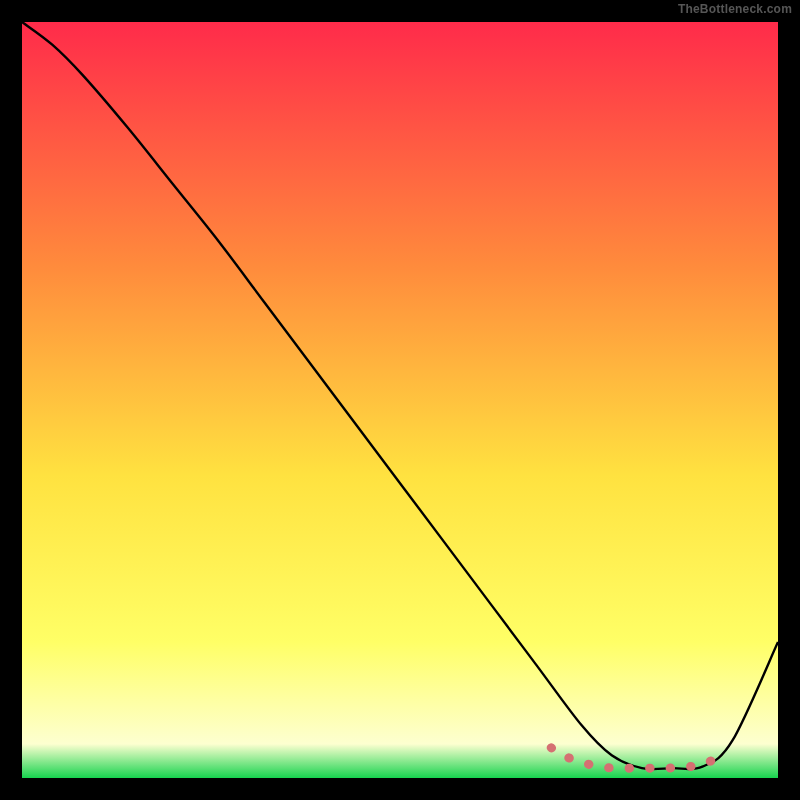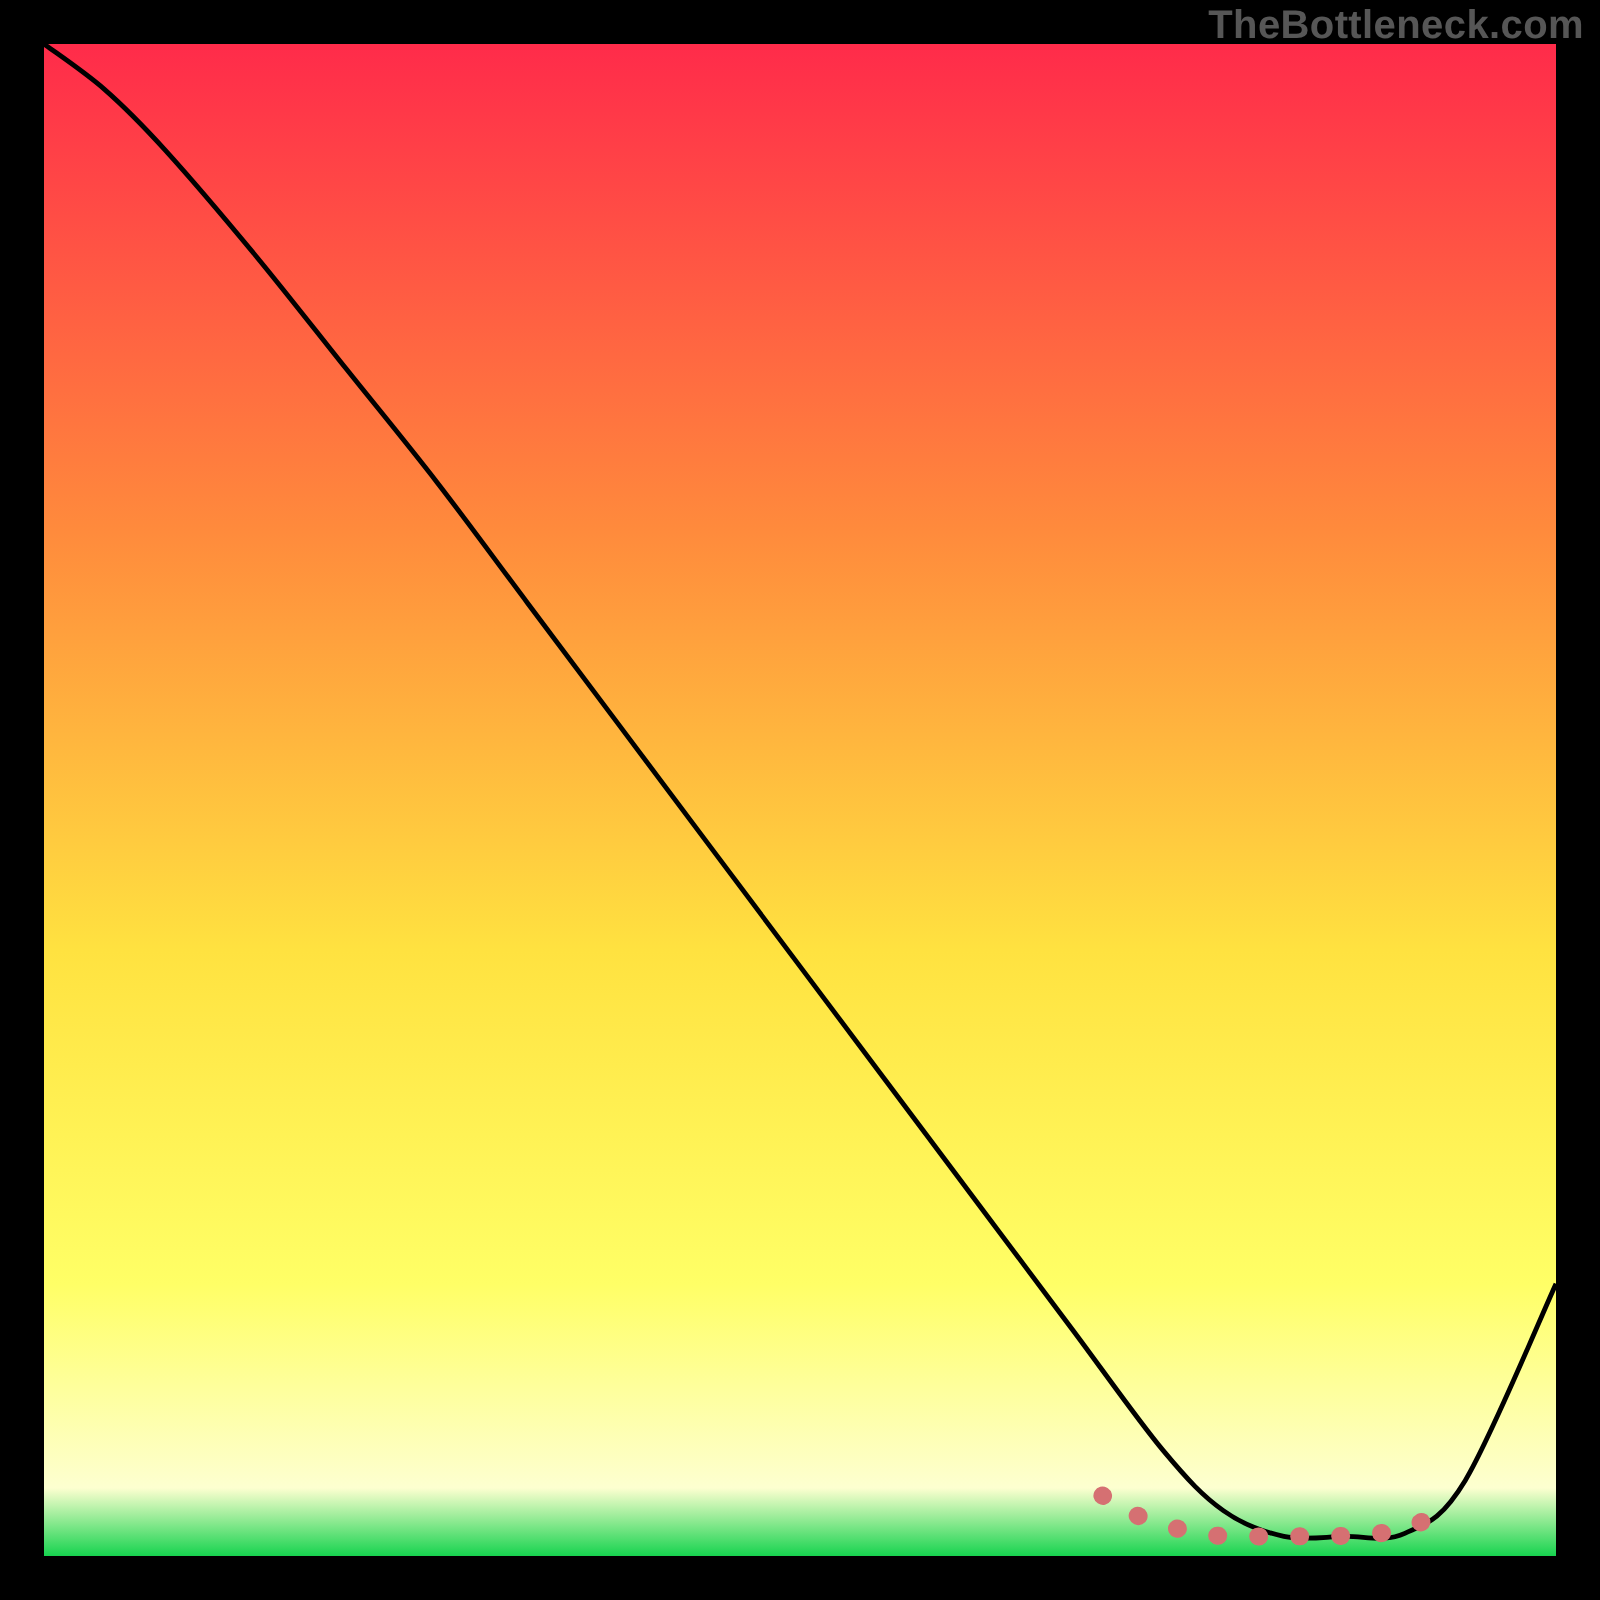--- a/index.html
+++ b/index.html
@@ -31,21 +31,21 @@
     left: 0;
     top: 0;
     width: 756px;
     height: 756px;
     display: block;
   }
   .attribution {
     position: absolute;
     top: 2px;
     right: 8px;
-    font-size: 20px;
+    font-size: 12px;
     font-weight: 600;
     color: #565656;
     letter-spacing: 0.2px;
     user-select: none;
     text-align: center;
   }
 </style>
 </head>
 <body>
 

